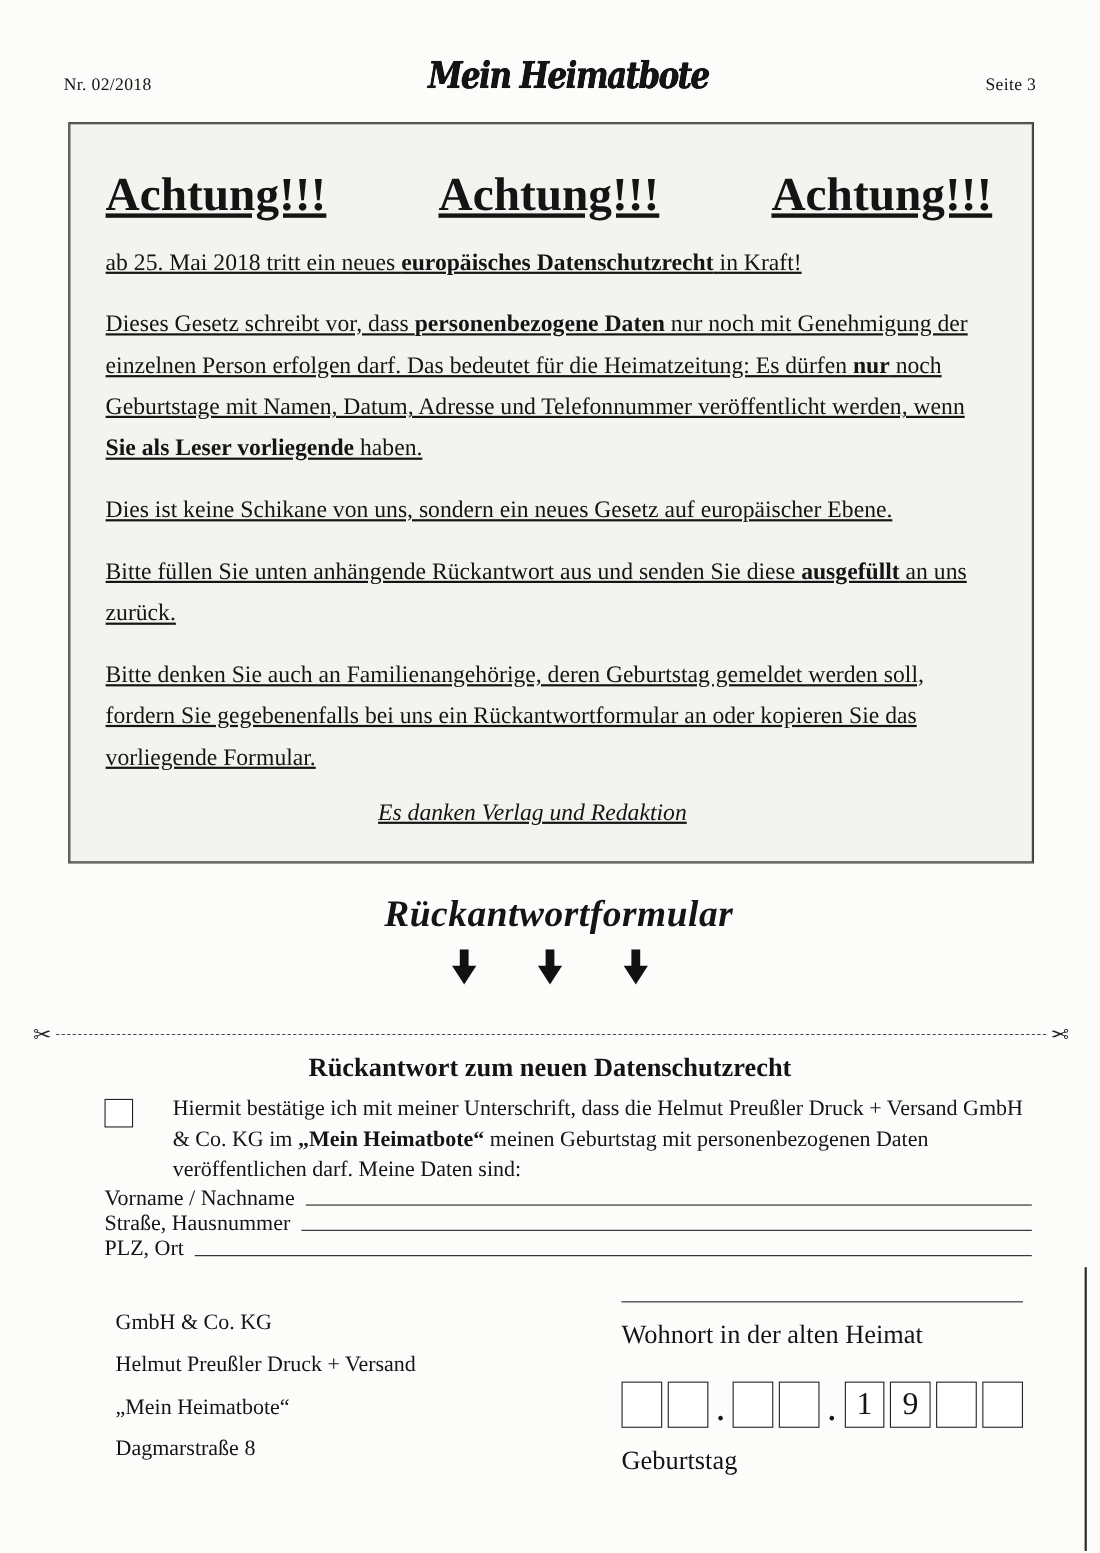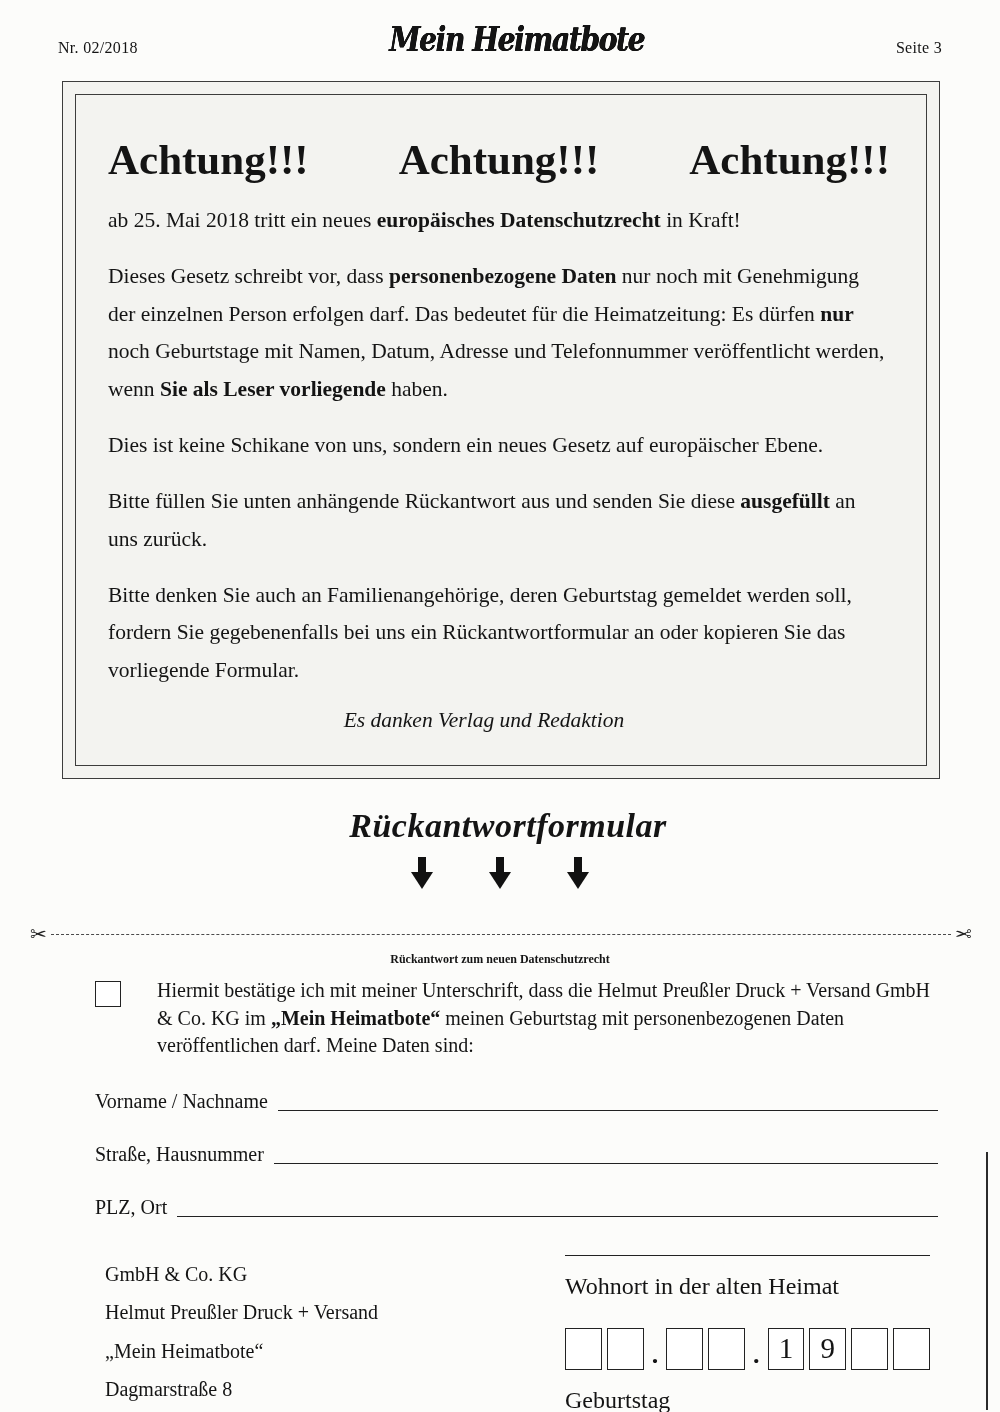--- a/index.html
+++ b/index.html
@@ -6,52 +6,52 @@
   html,body { width:1000px; }
   body {
     height:1412px;
     background:#fcfcfa;
     color:#141414;
     font-family:"Liberation Serif", serif;
     position:relative;
     overflow:hidden;
   }
   
-  .header { display:flex; justify-content:space-between; align-items:flex-end; padding:22px 58px 0 58px;gap:11px; }
+  .header { display:flex; justify-content:space-between; align-items:flex-end; padding:52px 58px 0 58px;gap:11px; }
   .issue,.pageno { font-size:16px; letter-spacing:.3px; }
   .masthead {
     font-family:"DejaVu Serif", serif;
     font-weight:bold; font-style:italic;
     font-size:30px; letter-spacing:-1.5px;
     transform:scaleY(1.12) scaleX(.94);
     text-shadow:0 0 .6px #000, .4px 0 0 #000;
   }
   
-  .notice-outer { margin:24px 60px 0 62px; border:1.5px solid #3c3c3c; padding:12px; background:#f3f3f0; }
+  .notice-outer { margin:24px 60px 0 62px; border:1.5px solid #3c3c3c; padding:0; background:#f3f3f0;text-decoration:underline; }
   .notice-inner { border:1px solid #3c3c3c; padding:30px 36px 28px 32px; }
   .achtung-row { display:flex; justify-content:space-between; font-weight:bold; font-size:43px; margin-top:10px; }
   .salutation { margin-top:42px; font-size:22px; font-style:italic; }
   .salutation b { font-weight:bold; }
   .para { font-size:21.5px; line-height:1.76; margin-top:18px; }
   .closing { text-align:center; font-style:italic; font-size:21.5px; margin:18px 30px 4px 0; }
   
   .form-title { text-align:center; font-weight:bold; font-style:italic; font-size:34px; margin-top:28px; letter-spacing:.5px;padding-left:16px; }
   .arrows { display:flex; justify-content:center; gap:52px; margin-top:12px; }
   .arrow svg { display:block; }
   
   .cutline { display:flex; align-items:center; margin:34px 28px 0 30px; }
   .cutline .dash { flex:1; border-top:1.5px dashed #4a4a4a; margin:0 4px; }
   .scissors { font-size:20px; line-height:1; color:#222; font-family:"DejaVu Sans", sans-serif; }
   .scissors.flip { transform:scaleX(-1); }
   
-  .section-title { text-align:center; font-weight:bold; font-size:12px; margin-top:8px; }
+  .section-title { text-align:center; font-weight:bold; font-size:24px; margin-top:8px; }
   .consent { display:flex; gap:15px; margin:10px 62px 0 95px; }
   .checkbox { width:26px; height:26px; border:1.6px solid #222; flex:none; margin-top:4px; background:#fff; }
   .consent p { font-size:20px; line-height:1.38;margin-left:21px; }
-  .frow { display:flex; align-items:center; margin:30px 62px 0 95px; }
+  .frow { display:flex; align-items:flex-start; margin:0 62px 0 95px; }
   .frow .flabel { font-size:20px; white-space:nowrap; }
   .frow .fline { flex:1; margin-left:10px; border-bottom:1.5px solid #222; height:1.15em; }
   
   .bottom { display:flex; justify-content:space-between; margin:36px 70px 0 105px; }
   .addr { font-size:20px; line-height:1.92; }
   .rcol { width:365px; }
   .hline { border-top:1.5px solid #222; }
   .sublabel { font-size:24px; margin-top:17px; }
   .boxes { display:flex; align-items:flex-end; margin-top:28px; gap:5px; }
   .dbox { width:37px; height:42px; border:1.5px solid #222; background:#fff;

